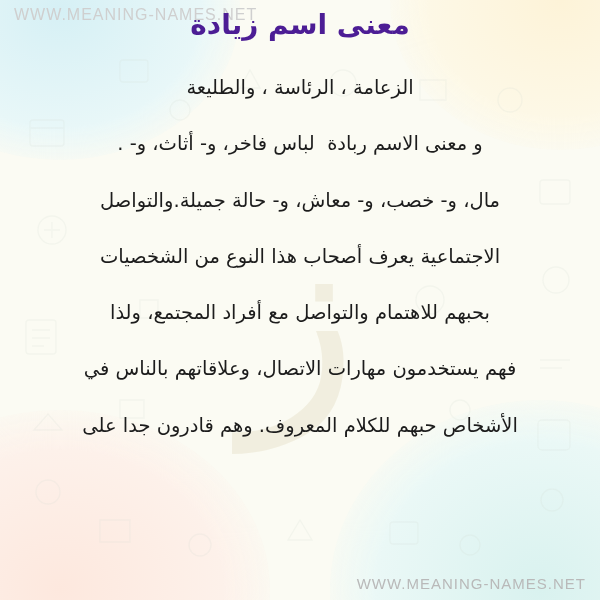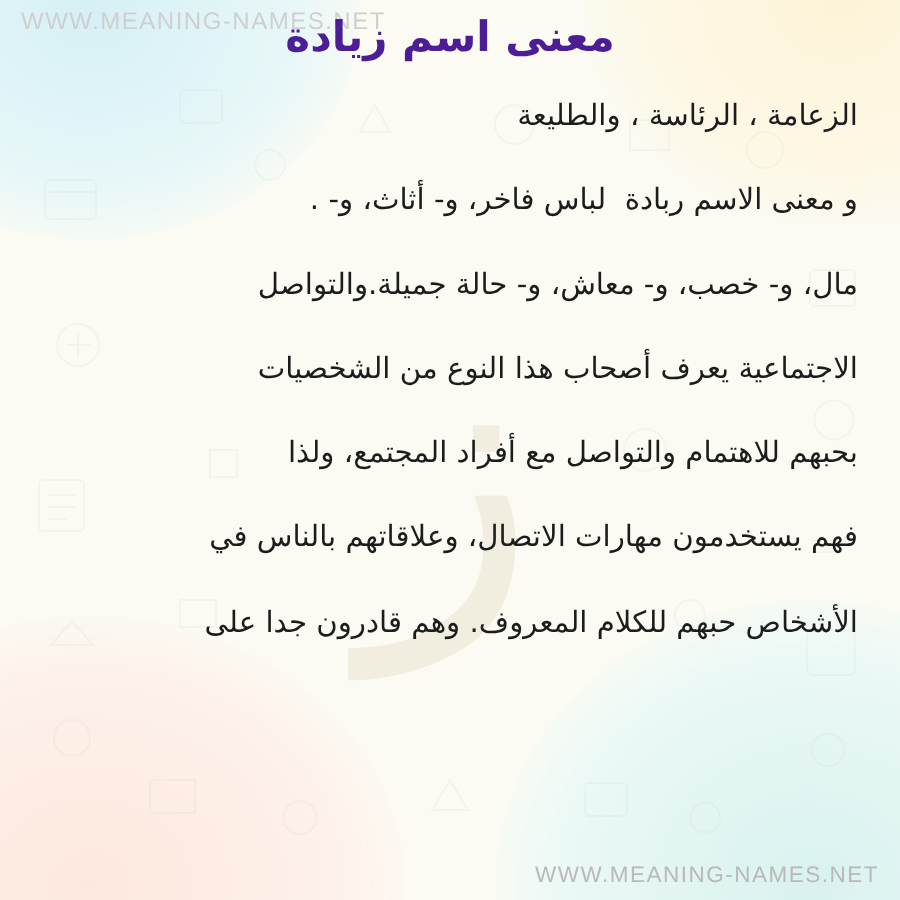--- a/index.html
+++ b/index.html
@@ -94,25 +94,25 @@
     left: 0;
     right: 0;
     text-align: center;
     font-size: 28px;
     font-weight: bold;
     color: #4c1d95;
     direction: rtl;
   }
   .content {
     position: absolute;
-    top: 62px;
+    top: 73px;
     left: 28px;
     right: 28px;
     direction: rtl;
-    text-align: right;
+    text-align: center;
   }
   .line {
     font-size: 19.5px;
     color: #1c1c1c;
     line-height: 1.5;
     margin: 0 0 27px 0;
     white-space: pre-wrap;
   }
 </style>
 </head>

